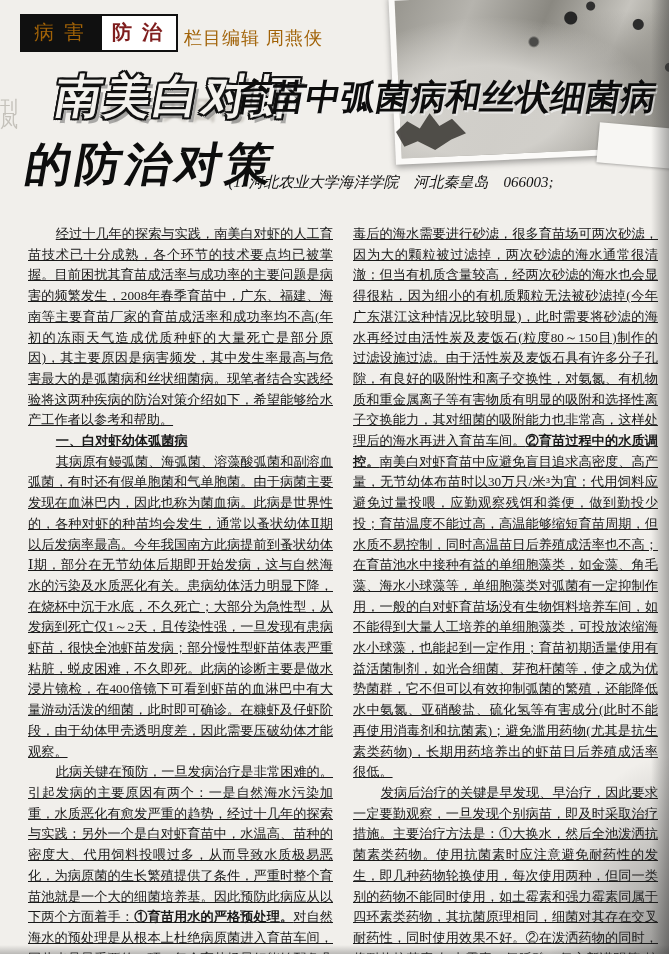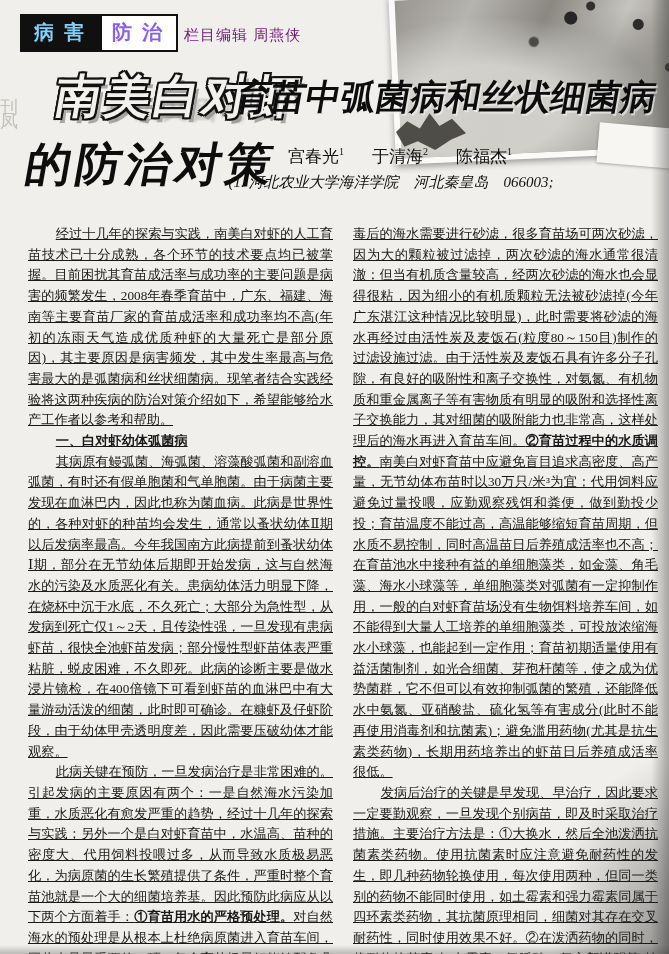--- a/index.html
+++ b/index.html
@@ -12,23 +12,23 @@
         background:radial-gradient(ellipse at 100% 100%,rgba(30,30,30,.45),rgba(0,0,0,0) 70%);z-index:9;}
   .edge-bottom{position:absolute;left:0;bottom:0;width:100%;height:9px;
         background:linear-gradient(to bottom,rgba(0,0,0,0),rgba(60,60,60,.30));z-index:9;}
   .ghost-horizontal{position:absolute;left:106px;top:94px;font-size:25px;font-weight:bold;
         color:#9a958b;opacity:.45;filter:blur(1.1px);transform:skewX(-8deg);z-index:1;letter-spacing:4px;}
   .ghost-spine{position:absolute;left:-3px;top:84px;writing-mode:vertical-rl;font-size:18px;
         color:#a09c93;opacity:.55;filter:blur(.5px);letter-spacing:14px;z-index:1;}
   
   .badge{position:absolute;left:20px;top:14px;display:flex;border:2px solid #101010;background:#fff;z-index:6;
         font-family:"Liberation Sans","DejaVu Sans",sans-serif;}
-  .badge-left{background:#101010;color:#7dd3fc;font-weight:bold;font-size:20px;padding:3px 8px 4px 12px;letter-spacing:10px;}
-  .badge-right{color:#8b5cf6;font-weight:bold;font-size:20px;padding:3px 4px 4px 10px;letter-spacing:10px;}
-  .editor{position:absolute;left:184px;top:26px;font-size:15px;color:#701a75;z-index:6;
+  .badge-left{background:#101010;color:#a16207;font-weight:normal;font-size:20px;padding:3px 8px 4px 12px;letter-spacing:10px;}
+  .badge-right{color:#7f1d1d;font-weight:bold;font-size:20px;padding:3px 4px 4px 10px;letter-spacing:10px;}
+  .editor{position:absolute;left:184px;top:26px;font-size:18px;color:#a16207;z-index:6;
         font-family:"Liberation Sans","DejaVu Sans",sans-serif;letter-spacing:1px;}
   
   .photo-frame{position:absolute;left:392px;top:-12px;width:292px;height:158px;background:#fbfaf8;
         padding:6px;transform:rotate(-2.6deg);box-shadow:0 3px 6px rgba(0,0,0,.35);z-index:2;}
   .photo{width:100%;height:100%;background:
         radial-gradient(circle at 60% 16%, #262626 0 6px, rgba(0,0,0,0) 7px),
         radial-gradient(circle at 67% 9%,  #303030 0 4px, rgba(0,0,0,0) 5px),
         radial-gradient(circle at 83% 22%, #2c2c2c 0 5px, rgba(0,0,0,0) 6px),
         radial-gradient(circle at 93% 50%, #3a3a3a 0 4px, rgba(0,0,0,0) 5px),
         radial-gradient(circle at 47% 30%, #4a4a48 0 4px, rgba(0,0,0,0) 6px),
@@ -84,21 +84,20 @@
   <div class="photo-frame">
     <div class="photo"></div>
   </div>
   <div class="photo-under"></div>
   <div class="silhouette"></div>
 
   <div class="title1">南美白对虾</div>
   <div class="title2">育苗中弧菌病和丝状细菌病</div>
   <div class="title3">的防治对策</div>
 
-  <div class="authors" id="authorsLine"><span class="au">宫春光<sup>1</sup></span><span class="au">于清海<sup>2</sup></span><span class="au">陈福杰<sup>1</sup></span></div>
   <div class="affil">
     <div>(1. 河北农业大学海洋学院　河北秦皇岛　066003;</div>
   </div>
 
   <div class="columns">
     <div class="col">
         <p class="indent"><span>经过十几年的探索与实践，南美白对虾的人工育苗技术已十分成熟，各个环节的技术要点均已被掌握。目前困扰其育苗成活率与成功率的主要问题是病害的频繁发生，2008年春季育苗中，广东、福建、海南等主要育苗厂家的育苗成活率和成功率均不高(年初的冻雨天气造成优质种虾的大量死亡是部分原因)，其主要原因是病害频发，其中发生率最高与危害最大的是弧菌病和丝状细菌病。现笔者结合实践经验将这两种疾病的防治对策介绍如下，希望能够给水产工作者以参考和帮助。</span></p>
         <p class="indent heading"><span class="bold">一、白对虾幼体弧菌病</span></p>
         <p class="indent"><span>其病原有鳗弧菌、海弧菌、溶藻酸弧菌和副溶血弧菌，有时还有假单胞菌和气单胞菌。由于病菌主要发现在血淋巴内，因此也称为菌血病。此病是世界性的，各种对虾的种苗均会发生，通常以蚤状幼体Ⅱ期以后发病率最高。今年我国南方此病提前到蚤状幼体Ⅰ期，部分在无节幼体后期即开始发病，这与自然海水的污染及水质恶化有关。患病幼体活力明显下降，在烧杯中沉于水底，不久死亡；大部分为急性型，从发病到死亡仅1～2天，且传染性强，一旦发现有患病虾苗，很快全池虾苗发病；部分慢性型虾苗体表严重粘脏，蜕皮困难，不久即死。此病的诊断主要是做水浸片镜检，在400倍镜下可看到虾苗的血淋巴中有大量游动活泼的细菌，此时即可确诊。在糠虾及仔虾阶段，由于幼体甲壳透明度差，因此需要压破幼体才能观察。</span></p>
         <p class="indent"><span>此病关键在预防，一旦发病治疗是非常困难的。引起发病的主要原因有两个：一是自然海水污染加重，水质恶化有愈发严重的趋势，经过十几年的探索与实践；另外一个是白对虾育苗中，水温高、苗种的密度大、代用饲料投喂过多，从而导致水质极易恶化，为病原菌的生长繁殖提供了条件，严重时整个育苗池就是一个大的细菌培养基。因此预防此病应从以下两个方面着手：</span><span class="bold">①育苗用水的严格预处理。</span><span>对自然海水的预处理是从根本上杜绝病原菌进入育苗车间，因此也是最重要的一环。每个育苗场最好能够配备几个30公顷左右的虾塘作为海水处理池，先在处理池用消毒剂(如漂白粉20～30毫克/升)对海水进行消毒，待药性消失后再使用；消</span></p>

